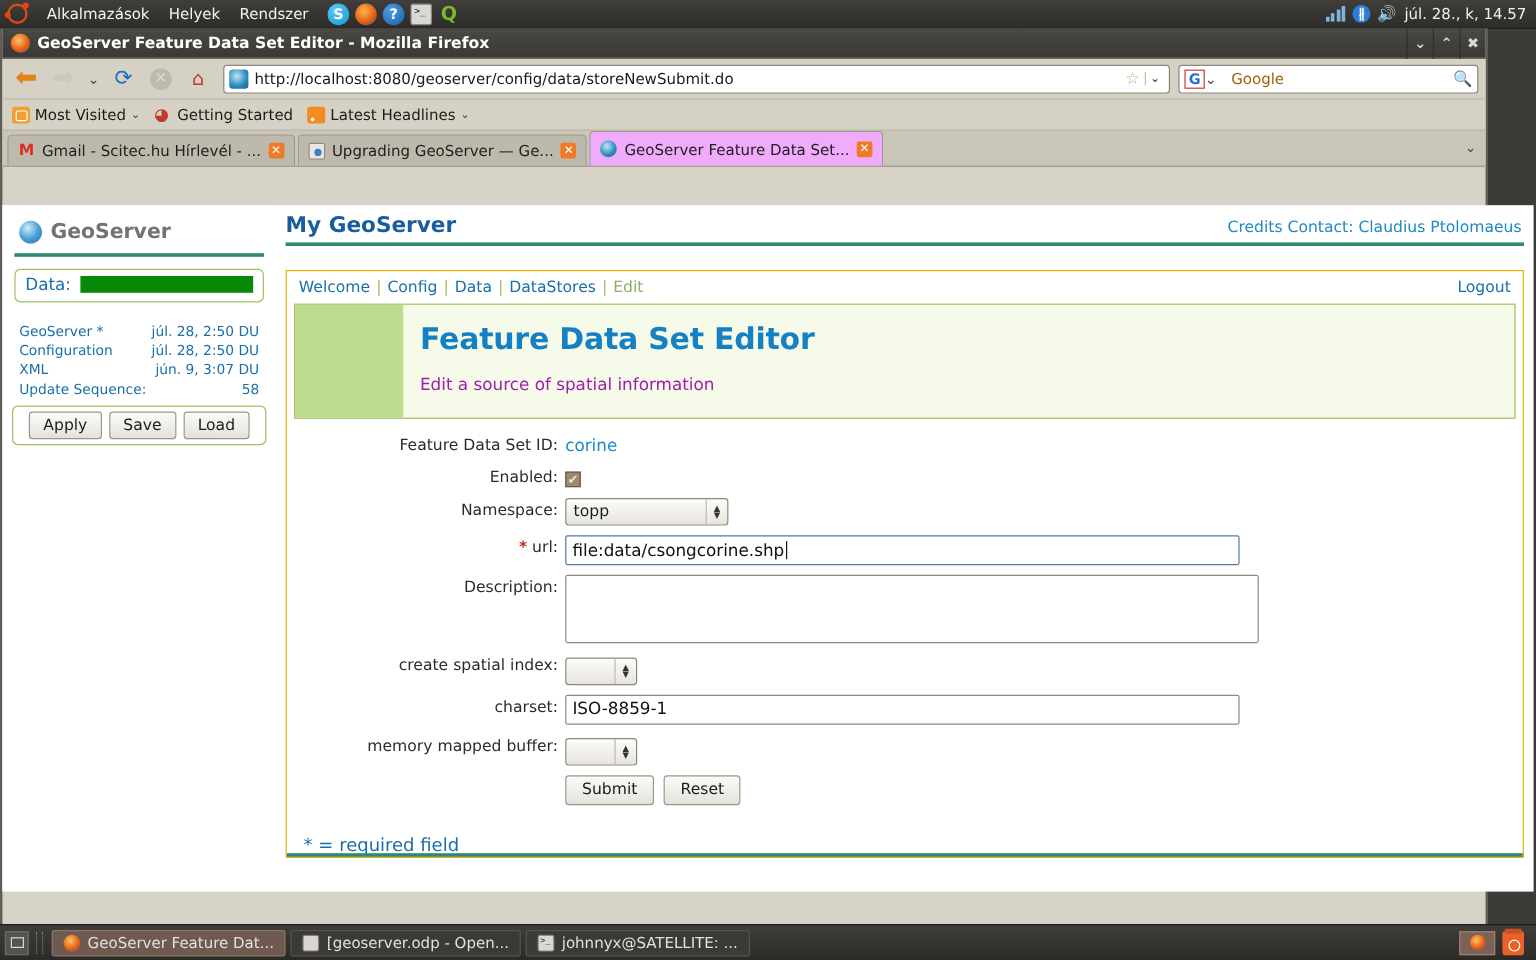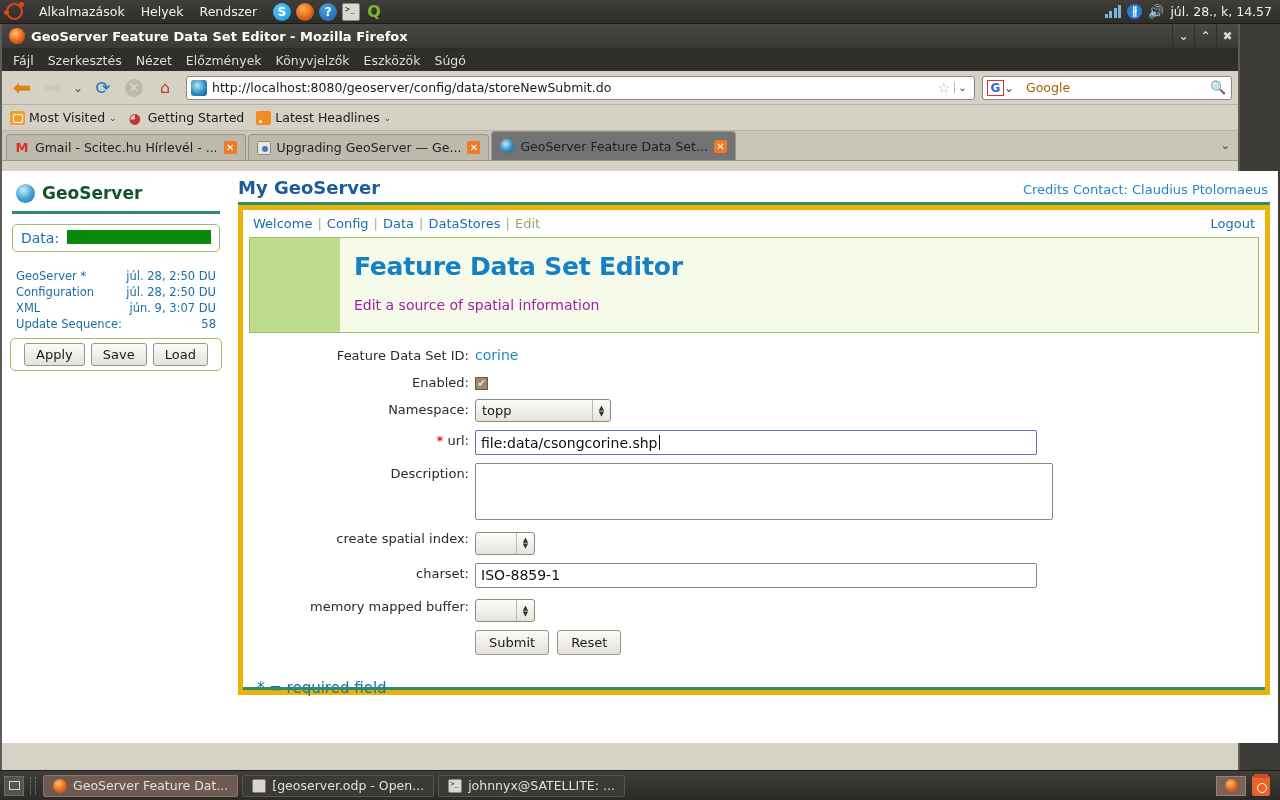--- a/index.html
+++ b/index.html
@@ -121,21 +121,21 @@
   .ff-tabbar{
     height:30px;background:#c9c5b8;display:flex;align-items:flex-end;padding-left:4px;
     border-bottom:1px solid #9c9889;
   }
   .tab{
     height:26px;display:flex;align-items:center;gap:6px;padding:0 8px;
     background:#bdb9ac;border:1px solid #9a9789;border-bottom:none;
     border-radius:4px 4px 0 0;margin-right:2px;font-size:12.5px;color:#1e1e1c;
     max-width:250px;
   }
-  .tab.active{ background:#737373; height:29px; }
+  .tab.active{ background:#f0abfc; height:29px; }
   .tab-ico{ width:14px;height:14px;flex:0 0 14px; }
   .ico-gmail{ color:#d93025;font-size:13px;font-weight:bold;line-height:14px;text-align:center;}
   .ico-doc{ background:#e8e6de;border:1px solid #8d8a80;border-radius:2px;position:relative;}
   .ico-doc::after{content:"";position:absolute;left:4px;top:4px;width:6px;height:6px;border-radius:50%;background:#3a7fc1;}
   .ico-geo{ border-radius:50%; background:radial-gradient(circle at 40% 35%,#bfe7f5,#2f8fc0 55%,#1a5d88);}
   .tab-label{ white-space:nowrap;overflow:hidden;text-overflow:ellipsis; }
   .tab-close{ width:13px;height:13px;background:#ef7b26;color:#fff;font-size:10px;
     display:flex;align-items:center;justify-content:center;border-radius:2px;font-weight:bold;}
   .tablist-chev{ margin-left:auto;margin-right:8px;color:#3c3c38;font-size:11px;align-self:center;}
 
@@ -143,21 +143,21 @@
   .page{
     position:absolute;left:0;top:147px;width:1276px;height:572px;background:#fff;
     overflow:hidden; font-family:"DejaVu Sans","Liberation Sans",sans-serif;
   }
   .gs-left{
     position:absolute;left:0;top:0;width:228px;height:572px;background:#fff;padding:8px;
   }
   .gs-logo{ display:flex;align-items:center;gap:7px;padding:4px 0 6px 6px;}
   .gs-globe{ width:19px;height:19px;border-radius:50%;
     background:radial-gradient(circle at 38% 32%,#cfeefc,#4aa3d8 50%,#1d6ca5);}
-  .gs-logo-text{ color:#14532d;font-size:17px;font-weight:bold;}
+  .gs-logo-text{ color:#737373;font-size:17px;font-weight:bold;}
   .gs-rule{ height:3px;background:#2e8b6f;margin:2px 2px 10px 2px;}
   .data-box{
     border:1px solid #9fc060;border-radius:5px;padding:5px 8px;margin:0 2px 16px 2px;
     display:flex;align-items:flex-start;gap:8px;
   }
   .data-label{ color:#1a6faa;font-size:14px;}
   .data-bar{ flex:1;height:14px;background:#088a08;}
   .gs-stats{ font-size:11.5px;color:#1a6faa;padding:0 4px;}
   .gs-stat-row{ display:flex;justify-content:space-between;padding:1px 2px;}
   .gs-stat-row b{ font-weight:normal; }
@@ -169,21 +169,21 @@
     background:linear-gradient(180deg,#fbfbf8,#e4e2da);border:1px solid #9a968c;border-radius:3px;
     padding:3px 11px;font-size:13px;color:#1a1a1a;
   }
 
   .gs-main{ position:absolute;left:236px;top:0;right:0;bottom:0; }
   .gs-main-head{ display:flex;align-items:baseline;padding:6px 10px 4px 0;}
   .gs-my{ color:#1a5d9c;font-size:18px;font-weight:bold;}
   .gs-credits{ margin-left:auto;color:#2089c4;font-size:13px;}
   .gs-headrule{ height:3px;background:#2e8b6f;margin-right:8px;}
   .gs-panel{
-    margin:0 8px 0 0;border:5px solid #eab308;background:#fff;height:490px;position:relative;
+    margin:20px 8px 0 0;border:1px solid #eab308;background:#fff;height:490px;position:relative;
   }
   .gs-breadcrumb{
     display:flex;align-items:center;padding:6px 10px;font-size:13px;color:#1a6faa;gap:5px;
   }
   .bc-sep{ color:#9fc060; }
   .bc-cur{ color:#8fae63; }
   .bc-logout{ margin-left:auto;color:#1a6faa;}
   .gs-banner{
     margin:0 6px;border:1px solid #9fc060;display:flex;background:#f5fbe8;height:96px;
   }
@@ -300,29 +300,20 @@
     <div class="ff-titlebar">
       <span class="ff-tb-icon"></span>
       <span class="ff-tb-title">GeoServer Feature Data Set Editor - Mozilla Firefox</span>
       <span class="ff-tb-buttons">
         <span class="tbbtn">⌄</span>
         <span class="tbbtn">⌃</span>
         <span class="tbbtn">✖</span>
       </span>
     </div>
 
-    <div class="ff-menubar">
-      <span>Fájl</span>
-      <span>Szerkesztés</span>
-      <span>Nézet</span>
-      <span>Előzmények</span>
-      <span>Könyvjelzők</span>
-      <span>Eszközök</span>
-      <span>Súgó</span>
-    </div>
 
     <div class="ff-navbar">
       <span class="navbtn arrow-back">⬅</span>
       <span class="navbtn arrow-fwd">➡</span>
       <span class="navbtn chev">⌄</span>
       <span class="navbtn reload">⟳</span>
       <span class="navbtn">
           <span class="stopbtn">✕</span>
         </span>
       <span class="navbtn homebtn">⌂</span>

